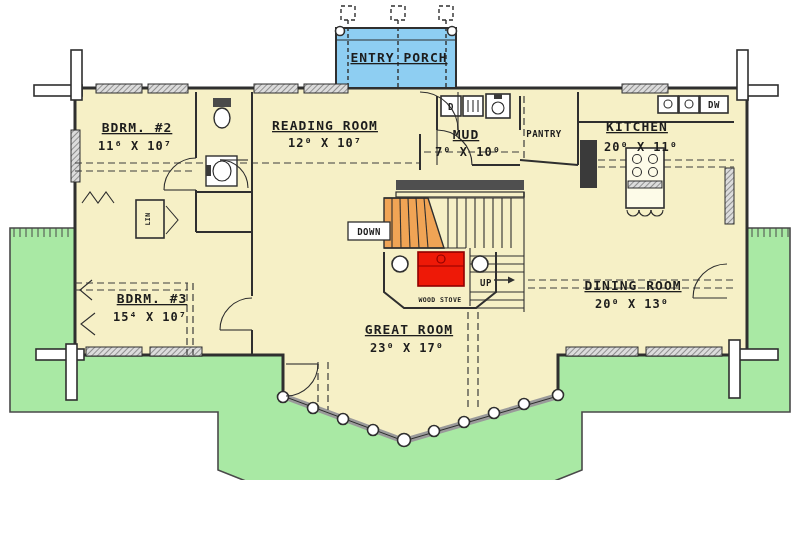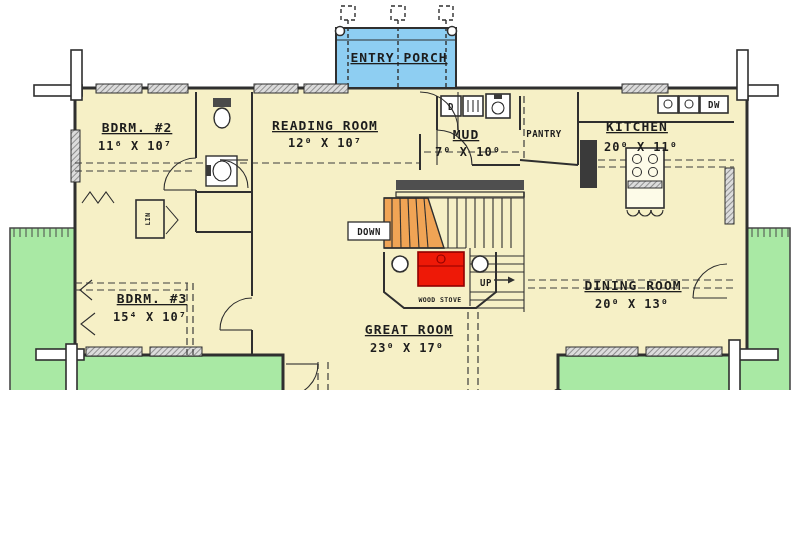--- a/index.html
+++ b/index.html
@@ -1,16 +1,16 @@
 <!DOCTYPE html>
 <html><head>
 <meta charset="utf-8">
 <style>
   html,body{margin:0;padding:0;background:#fff;}
-  .stage{position:relative;width:800px;height:390px;background:#0369a1;overflow:hidden;
+  .stage{position:relative;width:800px;height:480px;background:#0369a1;overflow:hidden;
          font-family:"DejaVu Sans Mono", monospace;}
   svg{display:block;}
   text{fill:#1d1d1d;font-family:"DejaVu Sans Mono", monospace;font-weight:bold;}
   .room-name{font-size:13px;letter-spacing:1px;}
   .room-dims{font-size:12px;letter-spacing:1px;}
   .small-lab{font-size:9px;letter-spacing:.5px;}
   .tiny-lab{font-size:6.5px;letter-spacing:.4px;}
   .wall{stroke:#2f2f2f;stroke-width:2;fill:none;}
   .thin{stroke:#2f2f2f;stroke-width:1.1;fill:none;}
   .dash{stroke:#3c3c3c;stroke-width:1.2;fill:none;stroke-dasharray:7 4;}

